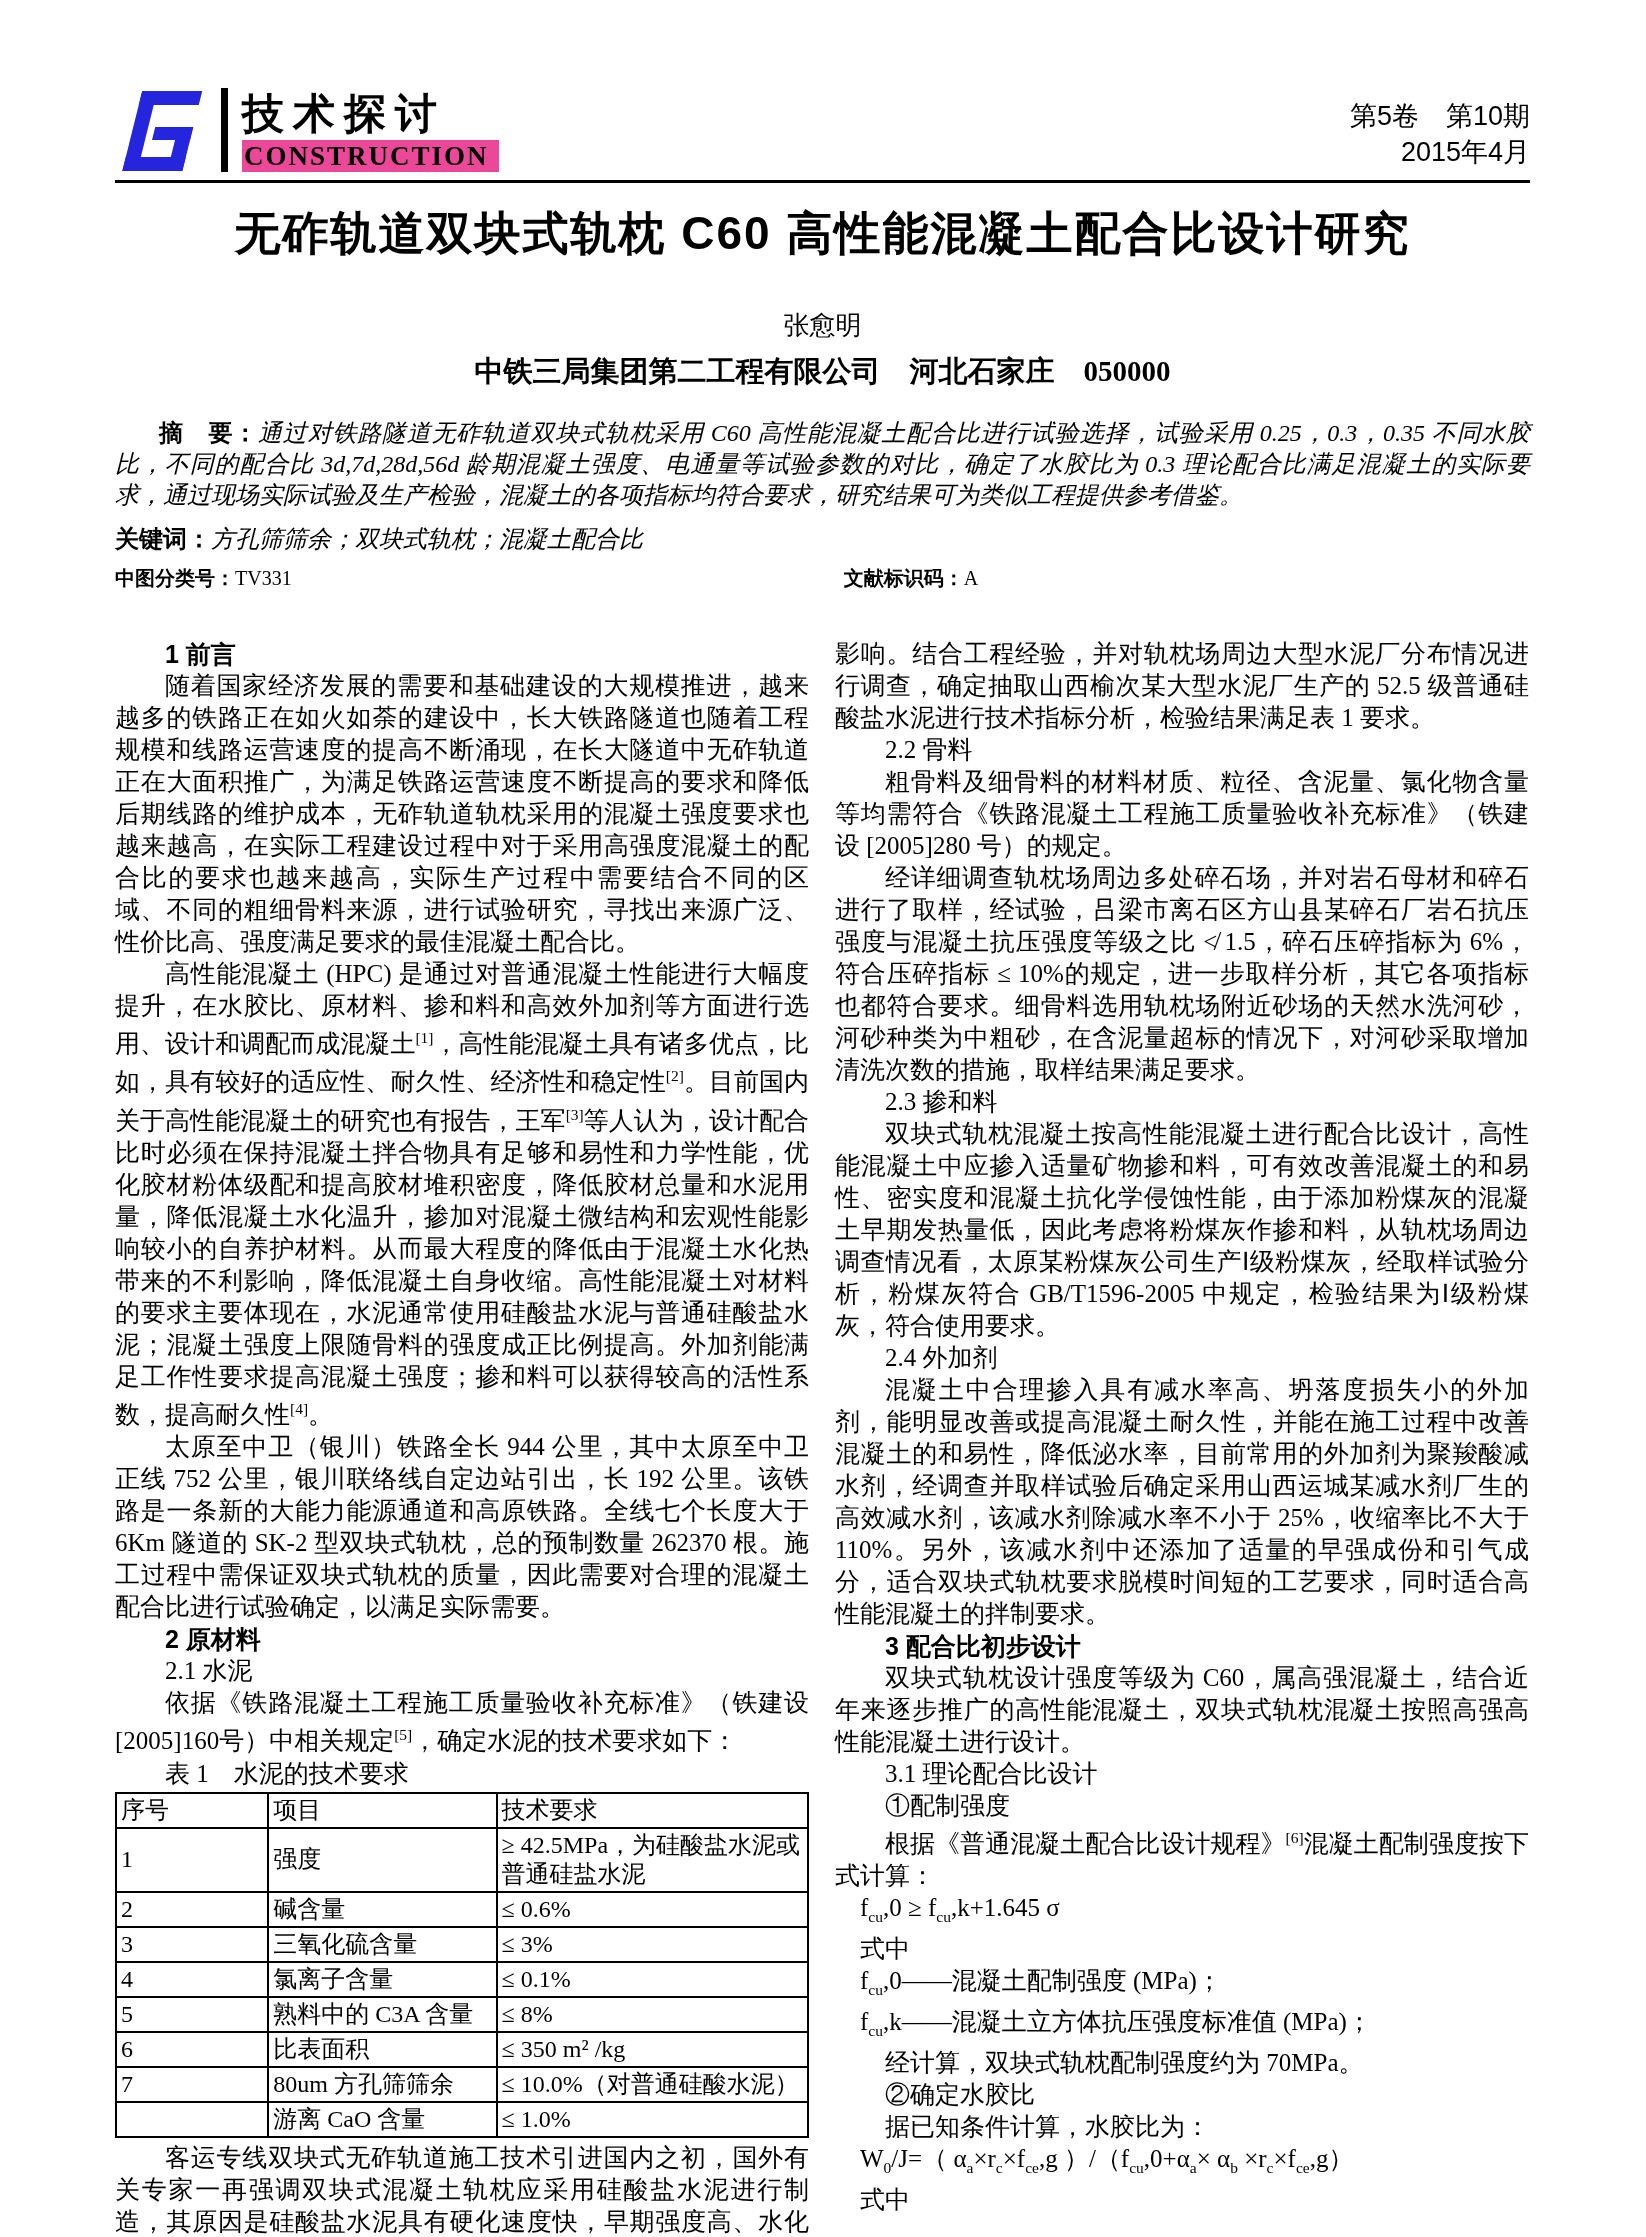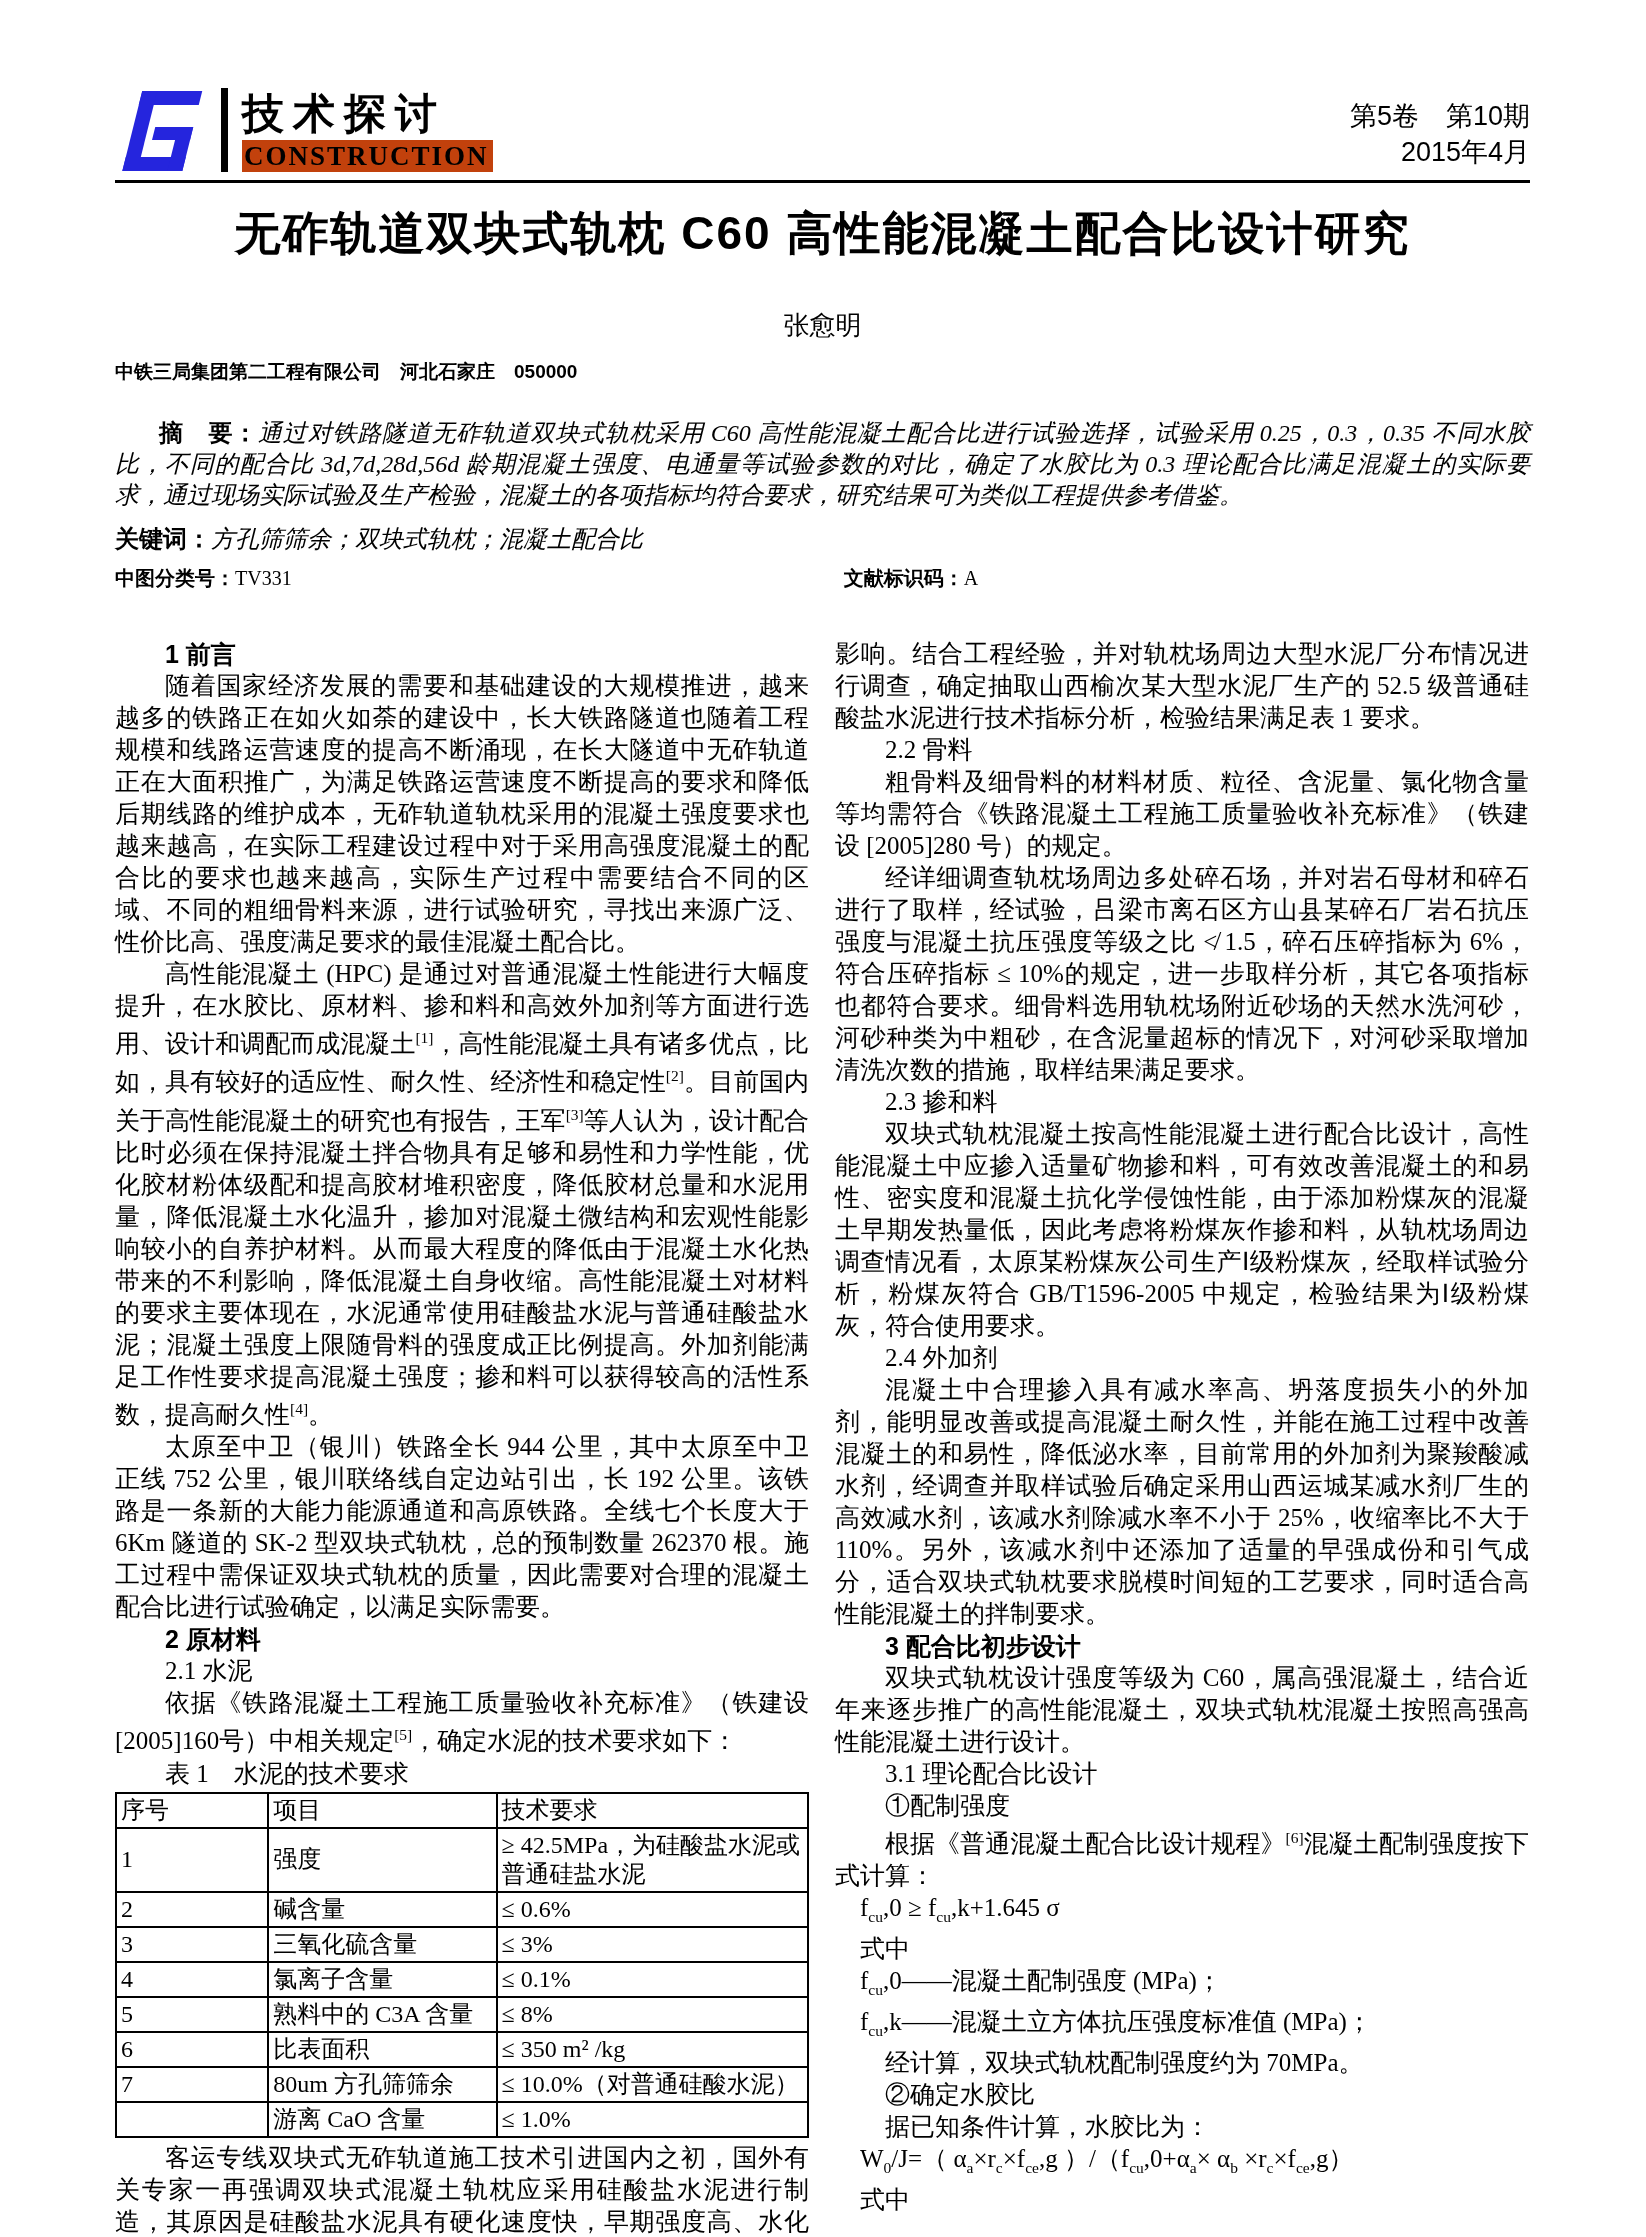--- a/index.html
+++ b/index.html
@@ -8,31 +8,31 @@
         font-family:"Liberation Serif",serif;}
   
   .jheader{display:flex;justify-content:space-between;align-items:flex-start;height:88px;}
   .logo-block{display:flex;align-items:flex-start;}
   .logo-mark{width:96px;height:86px;flex:none;}
   .logo-fill{fill:#2525dd;}
   .logo-divider{width:7px;height:84px;background:#000;margin:0 14px 0 10px;}
   .logo-cn{font-family:Liberation Sans, sans-serif;font-weight:bold;font-size:42px;
            line-height:52px;letter-spacing:9px;white-space:nowrap;}
   .logo-en{font-family:"Liberation Serif",serif;font-weight:bold;font-size:27px;
-           line-height:32px;background:#c2410c;letter-spacing:2px;padding:0 4px 0 2px;
+           line-height:32px;background:#ec4899;letter-spacing:2px;padding:0 10px 0 2px;
            width:fit-content;}
   .issue-info{font-family:"Liberation Sans",sans-serif;font-size:27px;line-height:36px;
               text-align:right;padding-top:10px;white-space:nowrap;}
   .header-rule{height:3px;background:#000;margin-top:4px;}
   
   .title{font-family:"Liberation Sans",sans-serif;font-weight:bold;font-size:46px;
          line-height:60px;text-align:center;margin:20px 0 0 0;letter-spacing:2px;}
   .author{margin-top:46px;font-size:26px;line-height:33px;text-align:center;}
-  .affiliation{margin-top:14px;font-family:Liberation Sans, sans-serif;font-weight:bold;
-               font-size:19px;line-height:31px;text-align:left;}
+  .affiliation{margin-top:14px;font-family:Liberation Serif, serif;font-weight:bold;
+               font-size:29px;line-height:31px;text-align:center;}
   .abstract{margin:30px 0 0 0;font-size:24px;line-height:31px;text-align:justify;text-indent:44px;}
   .kai{font-style:italic;}
   .lbl{font-family:"Liberation Sans",sans-serif;font-weight:bold;font-style:normal;}
   .keywords{margin:12px 0 0 0;font-size:24px;line-height:31px;text-indent:0;}
   .meta-row{margin-top:8px;display:flex;font-size:20px;line-height:31px;}
   .meta-row .m1{width:51.5%;}
   
   .columns{display:flex;gap:26px;margin-top:44px;}
   .col{width:694px;font-size:25px;line-height:32px;text-align:justify;}
   .col p{margin:0;text-indent:2em;}

